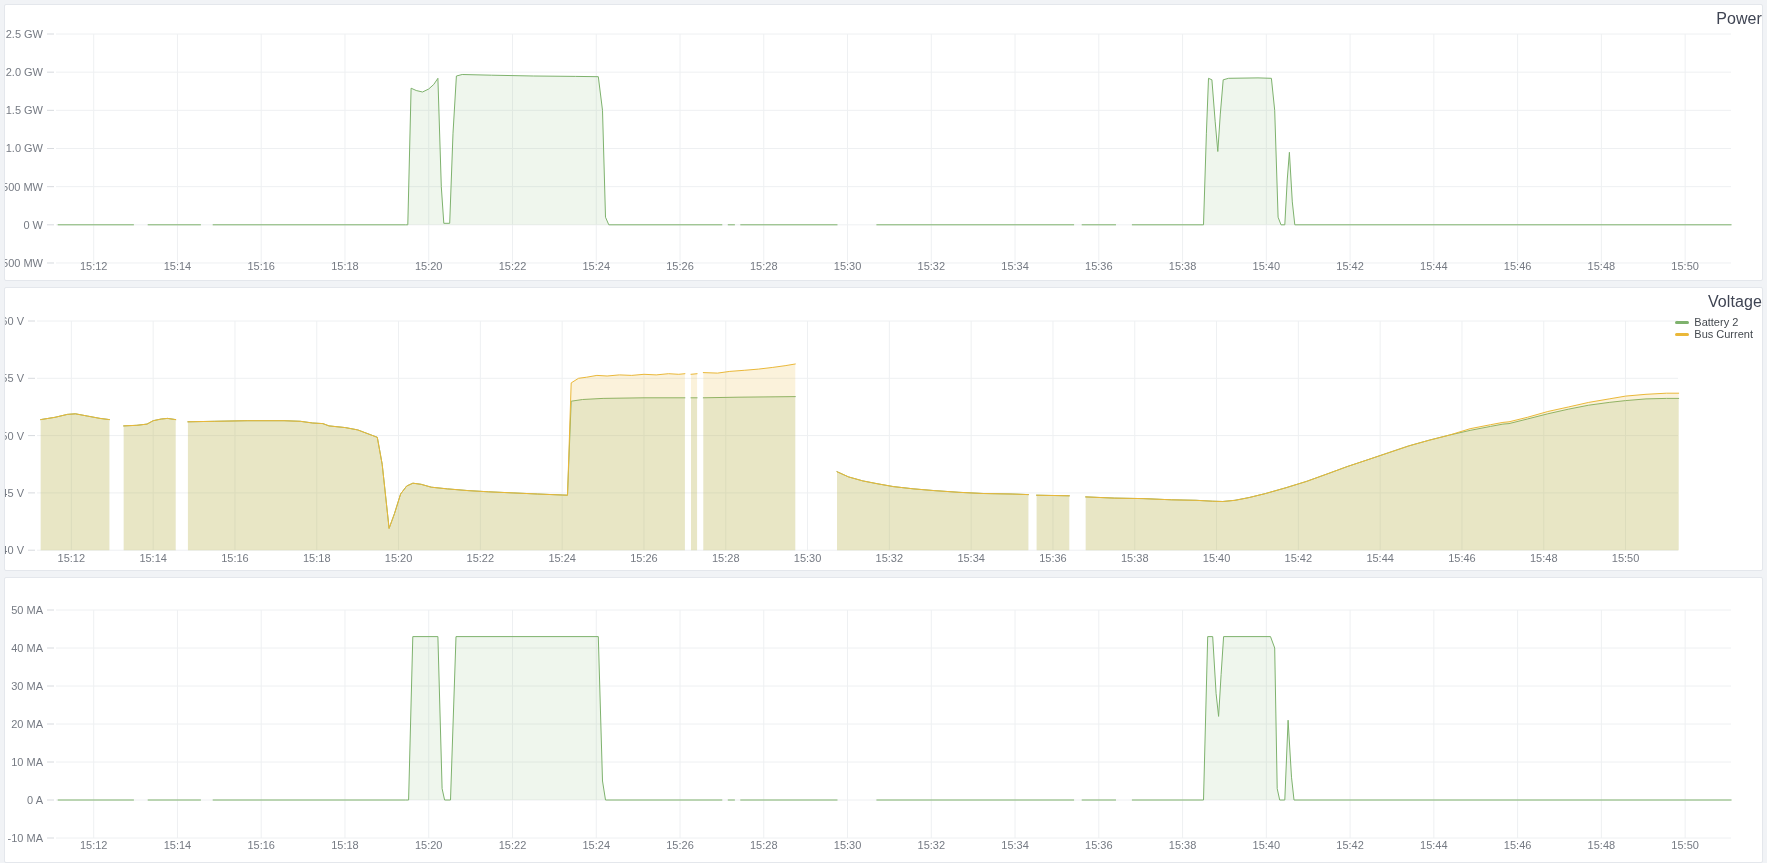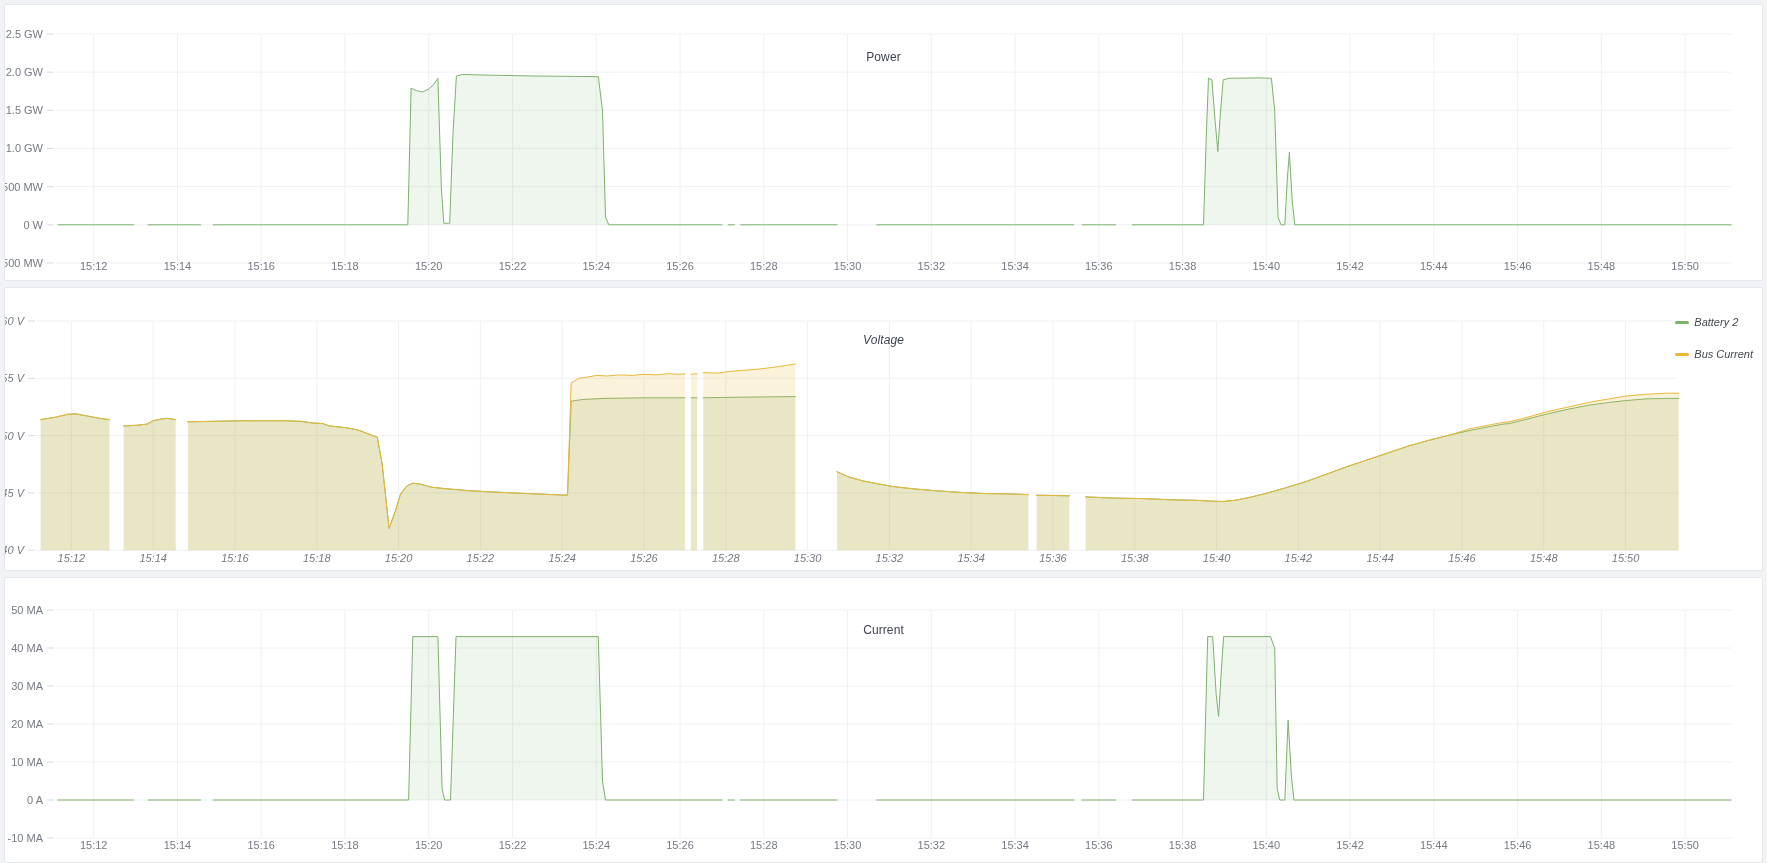--- a/index.html
+++ b/index.html
@@ -7,31 +7,31 @@
     width:1767px;height:863px;overflow:hidden;position:relative;
     background:#f1f3f6;
     font-family:"Liberation Sans",sans-serif;
   }
   .panel{
     position:absolute;left:4px;width:1759px;
     background:#ffffff;border:1px solid #e4e7ec;border-radius:2px;
     box-sizing:border-box;
   }
   #panel-power{top:4px;height:277px;}
-  #panel-voltage{top:287px;height:284px;font-style:italic;}
+  #panel-voltage{top:287px;height:284px;}
   #panel-current{top:577px;height:286px;}
   .panel-title{
-    position:absolute;top:5px;left:0;right:0;text-align:center;
-    font-size:12px;font-weight:500;color:#3f4453;letter-spacing:.1px;
-    cursor:pointer;z-index:2;margin-top:40px;
+    position:absolute;top:5px;left:0;right:0;text-align:right;
+    font-size:16px;font-weight:500;color:#3f4453;letter-spacing:.1px;
+    cursor:pointer;z-index:2;
   }
   .chart-svg{position:absolute;top:0;left:0;display:block;}
   .legend{
     position:absolute;top:28px;right:9px;z-index:3;
-    display:flex;flex-direction:column;gap:20px;align-items:flex-start;
+    display:flex;flex-direction:column;gap:0;align-items:flex-start;
   }
   .legend-item{display:flex;align-items:center;gap:5px;cursor:pointer;}
   .legend-swatch{width:14px;height:3px;border-radius:2px;display:inline-block;}
   .legend-label{font-size:11px;color:#44494f;line-height:12px;}
   svg text{font-family:"Liberation Sans",sans-serif;}
 </style>
 </head>
 <body>
 
 <div class="panel" id="panel-power">
@@ -214,21 +214,20 @@
         <span class="legend-label">Battery 2</span>
       </div>
       <div class="legend-item">
         <span class="legend-swatch" style="background: rgb(234, 184, 57);"></span>
         <span class="legend-label">Bus Current</span>
       </div>
     </div>
 </div>
 
 <div class="panel" id="panel-current">
-  <div class="panel-title">Current</div>
   <svg class="chart-svg" id="svg-2" width="1757" height="284">
       <line x1="51" y1="32" x2="1726" y2="32" stroke="#eef0f2" stroke-width="1"></line>
       <line x1="42" y1="32" x2="49" y2="32" stroke="#d7dade" stroke-width="1"></line>
       <text x="38" y="36" text-anchor="end" font-size="11" fill="#757a83">50 MA</text>
       <line x1="51" y1="70" x2="1726" y2="70" stroke="#eef0f2" stroke-width="1"></line>
       <line x1="42" y1="70" x2="49" y2="70" stroke="#d7dade" stroke-width="1"></line>
       <text x="38" y="74" text-anchor="end" font-size="11" fill="#757a83">40 MA</text>
       <line x1="51" y1="108" x2="1726" y2="108" stroke="#eef0f2" stroke-width="1"></line>
       <line x1="42" y1="108" x2="49" y2="108" stroke="#d7dade" stroke-width="1"></line>
       <text x="38" y="112" text-anchor="end" font-size="11" fill="#757a83">30 MA</text>

